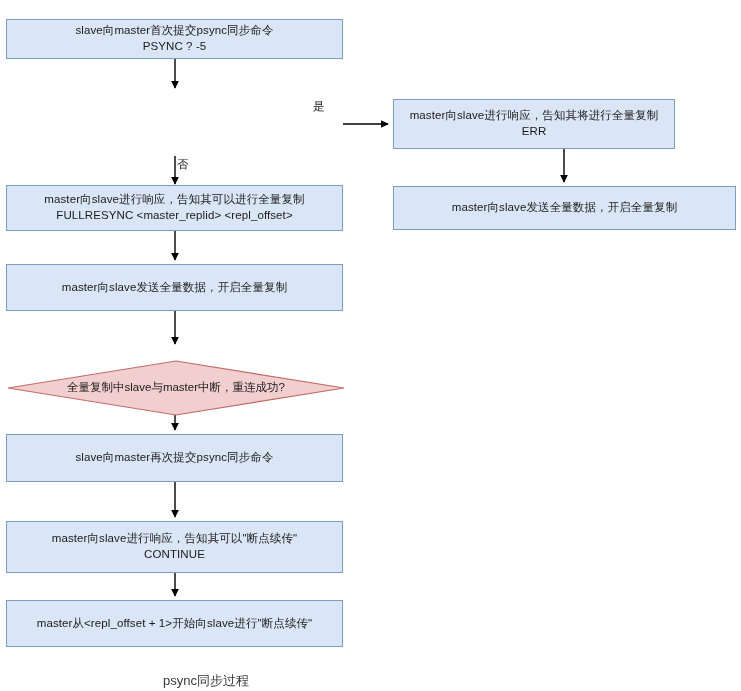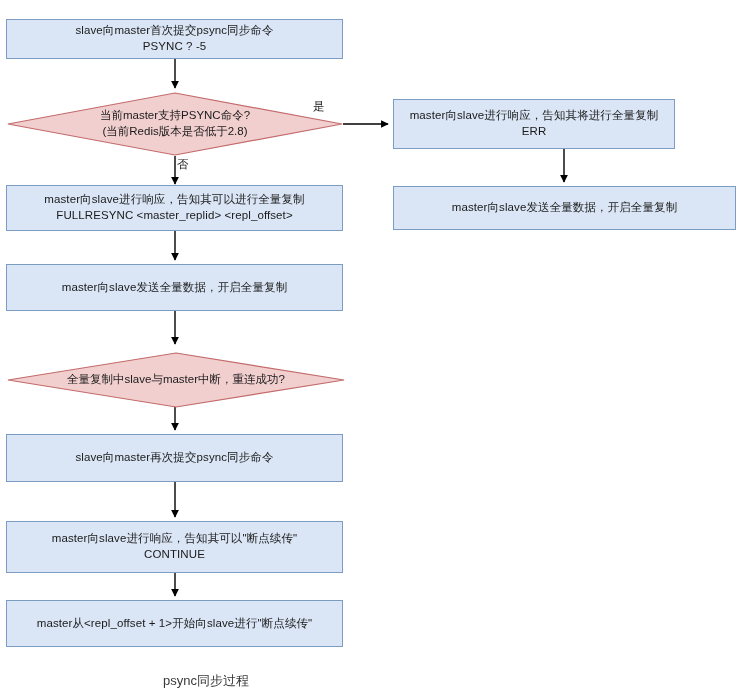--- a/index.html
+++ b/index.html
@@ -112,29 +112,20 @@
     <line x1="175" y1="482" x2="175" y2="517" stroke="#000" stroke-width="1.4" marker-end="url(#arrow)"></line>
 
     <line x1="175" y1="573" x2="175" y2="596" stroke="#000" stroke-width="1.4" marker-end="url(#arrow)"></line>
   </svg>
 
   <div class="node proc" style="left:6px; top:19px; width:337px; height:40px;">
     <span class="line">slave向master首次提交psync同步命令</span>
     <span class="line">PSYNC ?  -5</span>
   </div>
 
-  <div class="diamond-wrap" style="left:7px; top:92px; width:336px; height:64px;">
-    <svg width="336" height="64" viewBox="0 0 336 64">
-      <polygon points="168,1 335,32 168,63 1,32" fill="#f2cfcf" stroke="#c36a6a" stroke-width="1.2"></polygon>
-    </svg>
-    <div class="diamond-label">
-      <span class="line">当前master支持PSYNC命令?</span>
-      <span class="line">(当前Redis版本是否低于2.8)</span>
-    </div>
-  </div>
 
   <div class="edge-label" style="left:313px; top:99px;">是</div>
   <div class="edge-label" style="left:177px; top:157px;">否</div>
 
   <div class="node proc" style="left:393px; top:99px; width:282px; height:50px;">
     <span class="line">master向slave进行响应，告知其将进行全量复制</span>
     <span class="line">ERR</span>
   </div>
 
   <div class="node proc" style="left:393px; top:186px; width:343px; height:44px;">
@@ -143,21 +134,21 @@
 
   <div class="node proc" style="left:6px; top:185px; width:337px; height:46px;">
     <span class="line">master向slave进行响应，告知其可以进行全量复制</span>
     <span class="line">FULLRESYNC &lt;master_replid&gt; &lt;repl_offset&gt;</span>
   </div>
 
   <div class="node proc" style="left:6px; top:264px; width:337px; height:47px;">
     <span class="line">master向slave发送全量数据，开启全量复制</span>
   </div>
 
-  <div class="diamond-wrap" style="left:7px; top:352px; width:338px; height:56px;text-decoration:underline;">
+  <div class="diamond-wrap" style="left:7px; top:360px; width:338px; height:56px;text-decoration:underline;">
     <svg width="338" height="56" viewBox="0 0 338 56">
       <polygon points="169,1 337,28 169,55 1,28" fill="#f2cfcf" stroke="#c36a6a" stroke-width="1.2"></polygon>
     </svg>
     <div class="diamond-label">
       <span class="line">全量复制中slave与master中断，重连成功?</span>
     </div>
   </div>
 
   <div class="node proc" style="left:6px; top:434px; width:337px; height:48px;">
     <span class="line">slave向master再次提交psync同步命令</span>

